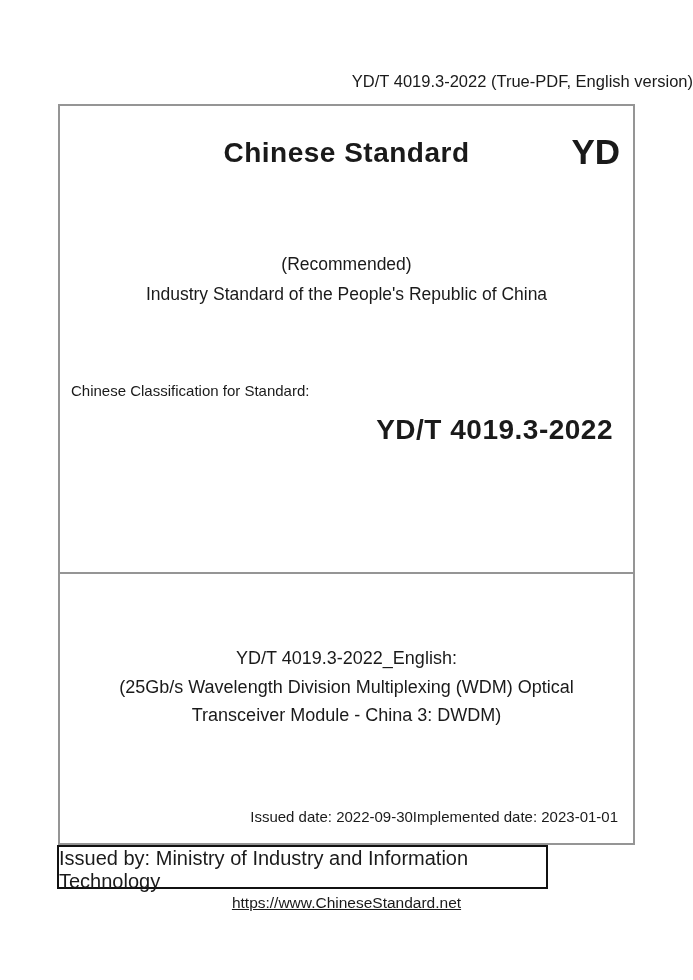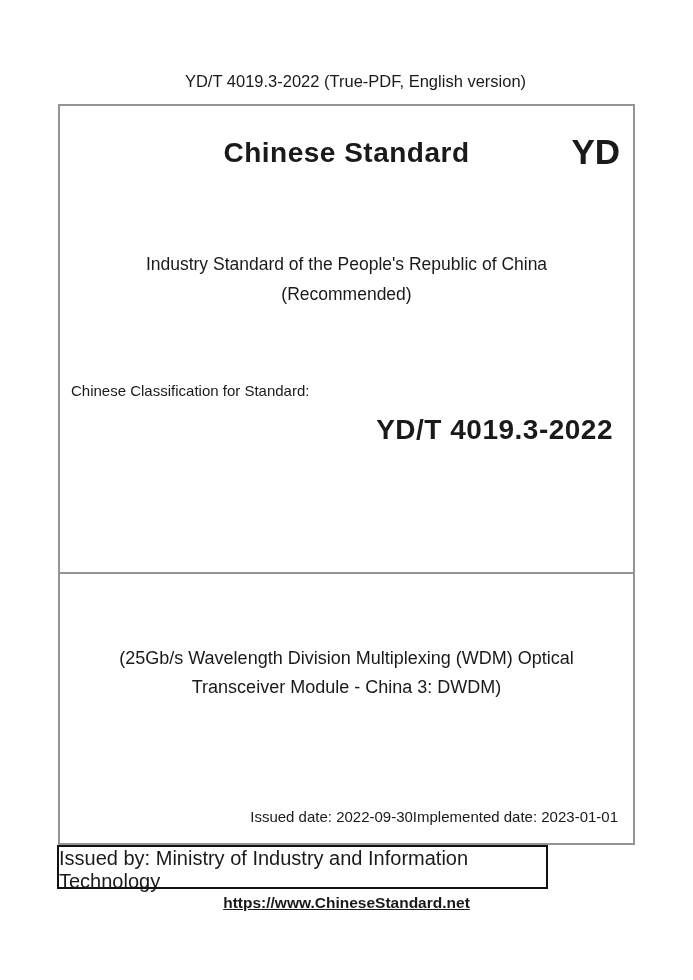--- a/index.html
+++ b/index.html
@@ -16,21 +16,21 @@
     width: 693px;
     height: 980px;
     background: #ffffff;
     overflow: hidden;
   }
   .doc-header {
     position: absolute;
     top: 72px;
     left: 0;
     width: 100%;
-    text-align: center;
+    text-align: right;
     font-size: 16.5px;
     color: #1a1a1a;
     padding-left: 18px;
   }
   .cover-box {
     position: absolute;
     left: 58px;
     top: 104px;
     width: 577px;
     height: 741px;
@@ -124,48 +124,48 @@
     top: 894px;
     left: 0;
     width: 100%;
     text-align: center;
   }
   .site-link {
     font-size: 15.5px;
     color: #1a1a1a;
     text-decoration: underline;
     cursor: pointer;
-    font-weight: bold;
   }
 </style>
 </head>
 <body>
 
 <div class="page">
 
   <div class="doc-header">YD/T 4019.3-2022 (True-PDF, English version)</div>
 
   <div class="cover-box">
 
     <div class="brand-title">Chinese Standard</div>
 
     <div class="brand-logo">YD</div>
 
     <div class="standard-type">
+      <div>(Recommended)</div>
       <div>Industry Standard of the People's Republic of China</div>
-      <div>(Recommended)</div>
     </div>
 
     <div class="classification">Chinese Classification for Standard:</div>
 
     <div class="standard-number">YD/T 4019.3-2022</div>
 
     <div class="divider"></div>
 
     <div class="english-title">
+      <div>YD/T 4019.3-2022_English:</div>
       <div>(25Gb/s Wavelength Division Multiplexing (WDM) Optical</div>
       <div>Transceiver Module - China 3: DWDM)</div>
     </div>
 
     <div class="dates-row">
       <span>Issued date: 2022-09-30</span>
       <span>Implemented date: 2023-01-01</span>
     </div>
 
   </div>

